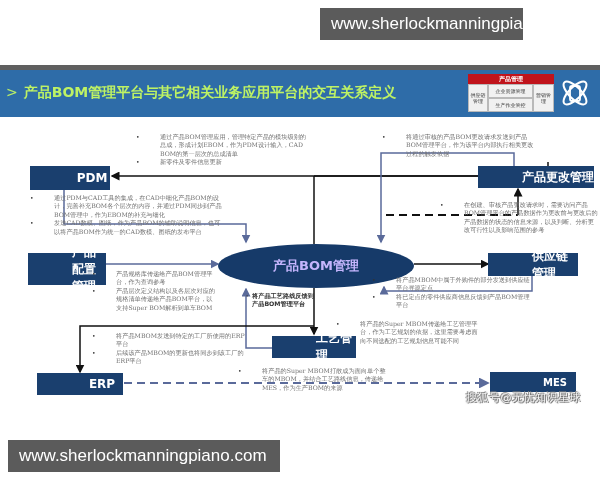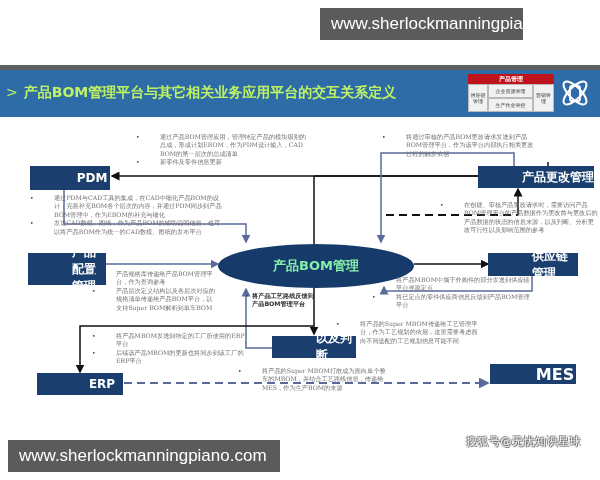--- a/index.html
+++ b/index.html
@@ -9,29 +9,29 @@
   #wm-bottom{left:8px;top:440px;width:250px;height:32px;}
   .topbar{position:absolute;left:0;top:65px;width:600px;height:5px;background:#5f5f5f;}
   .header{position:absolute;left:0;top:70px;width:600px;height:47px;background:#2e6ca8;}
   .header .title{position:absolute;left:6px;top:14px;color:#bef264;font-size:14px;font-weight:bold;white-space:nowrap;}
   .header .chev{margin-right:6px;font-weight:normal;}
   .legend{position:absolute;left:468px;top:74px;width:86px;height:38px;background:#e7e7e7;}
   .legend .top{position:absolute;left:0;top:0;width:86px;height:10px;background:#c0141c;color:#fff;font-size:6px;text-align:center;line-height:10px;font-weight:bold;}
   .legend .cell{position:absolute;background:#f1f1f1;border:1px solid #b9b9b9;font-size:5px;color:#333;text-align:center;box-sizing:border-box;display:flex;align-items:center;justify-content:center;line-height:6px;}
   .orbit-icon{position:absolute;left:558px;top:75px;width:34px;height:36px;}
   .box{position:absolute;background:#1a3f6e;color:#fff;font-weight:bold;display:flex;align-items:center;justify-content:center;box-sizing:border-box;padding-left:44px;}
-  .ellipse{position:absolute;left:218px;top:244px;width:196px;height:44px;border-radius:50%;background:#163a69;color:#86efac;display:flex;align-items:center;justify-content:center;font-size:13px;font-weight:bold;}
+  .ellipse{position:absolute;left:218px;top:244px;width:196px;height:44px;border-radius:50%;background:#163a69;color:#c4b5fd;display:flex;align-items:center;justify-content:center;font-size:13px;font-weight:bold;}
   .note{position:absolute;font-size:6.2px;line-height:8.4px;color:#707070;font-family:"DejaVu Serif","Liberation Serif",serif;}
   .note ul{margin:0;padding-left:0;list-style:none;}
   .note li{position:relative;padding-left:26px;}
   .note li::before{content:"•";position:absolute;left:2px;top:0;color:#333;font-size:6px;}
   .note.dark{color:#333;font-family:"DejaVu Sans","Liberation Sans",sans-serif;font-weight:bold;}
   .note.dark li{padding-left:4px;}
   .note.dark li::before{content:"·";left:-2px;}
-  .sohu{position:absolute;left:466px;top:390px;font-size:11px;color:#ffffff;letter-spacing:0.5px;text-shadow:0 0 1px #555,0 0 2px #777,1px 1px 0 #777,-1px -1px 0 #888;white-space:nowrap;margin-top:44px;}
+  .sohu{position:absolute;left:466px;top:390px;font-size:11px;color:#ffffff;letter-spacing:0.5px;text-shadow:0 0 1px #555,0 0 2px #777,1px 1px 0 #777,-1px -1px 0 #888;white-space:nowrap;}
   svg.lines{position:absolute;left:0;top:0;}
 </style>
 </head>
 <body>
 
 <div id="wm-top" class="wm">www.sherlockmanningpiano.com</div>
 
 <div class="topbar"></div>
 <div class="header">
   <div class="title"><span class="chev">&gt;</span><span>产品BOM管理平台与其它相关业务应用平台的交互关系定义</span></div>
@@ -88,23 +88,23 @@
   <path d="M314,326 L80,326 L80,372" fill="none" stroke="#111" stroke-width="1.5" marker-end="url(#ab)"></path>
 
   <line x1="124" y1="383" x2="488" y2="383" stroke="#5a6a9a" stroke-width="1.8" stroke-dasharray="8,5" marker-end="url(#ap)"></line>
 </svg>
 
 <div class="box" style="left:30px;top:166px;width:80px;height:24px;font-size:12px;">PDM</div>
 <div class="box" style="left:478px;top:166px;width:116px;height:22px;font-size:12px;">产品更改管理</div>
 <div class="box" style="left:28px;top:253px;width:78px;height:32px;font-size:12px;">产品配置管理</div>
 <div class="ellipse">产品BOM管理</div>
 <div class="box" style="left:488px;top:253px;width:90px;height:23px;font-size:12px;">供应链管理</div>
-<div class="box" style="left:272px;top:336px;width:84px;height:22px;font-size:12px;">以及判断</div>
+<div class="box" style="left:272px;top:336px;width:84px;height:22px;font-size:12px;">工艺管理</div>
 <div class="box" style="left:37px;top:373px;width:86px;height:22px;font-size:12px;">ERP</div>
-<div class="box" style="left:490px;top:364px;width:86px;height:20px;font-size:16px;">MES</div>
+<div class="box" style="left:490px;top:372px;width:86px;height:20px;font-size:10px;">MES</div>
 
 <div class="note" style="left:134px;top:133px;width:176px;">
   <ul>
     <li>通过产品BOM管理应用，管理特定产品的模块级别的总成，形成计划EBOM，作为PDM设计输入，CAD BOM的第一层次的总成清单</li>
     <li>新零件及零件信息更新</li>
   </ul>
 </div>
 <div class="note" style="left:28px;top:194px;width:196px;">
   <ul>
     <li>通过PDM与CAD工具的集成，在CAD中细化产品BOM的设计，完善补充BOM各个层次的内容，并通过PDM同步到产品BOM管理中，作为EBOM的补充与细化</li>

